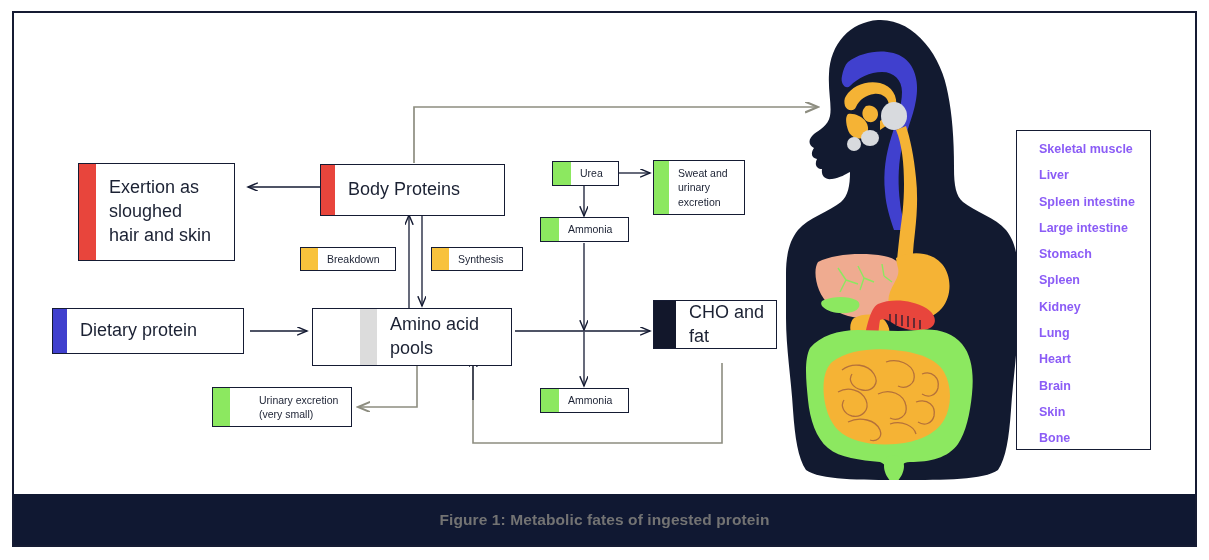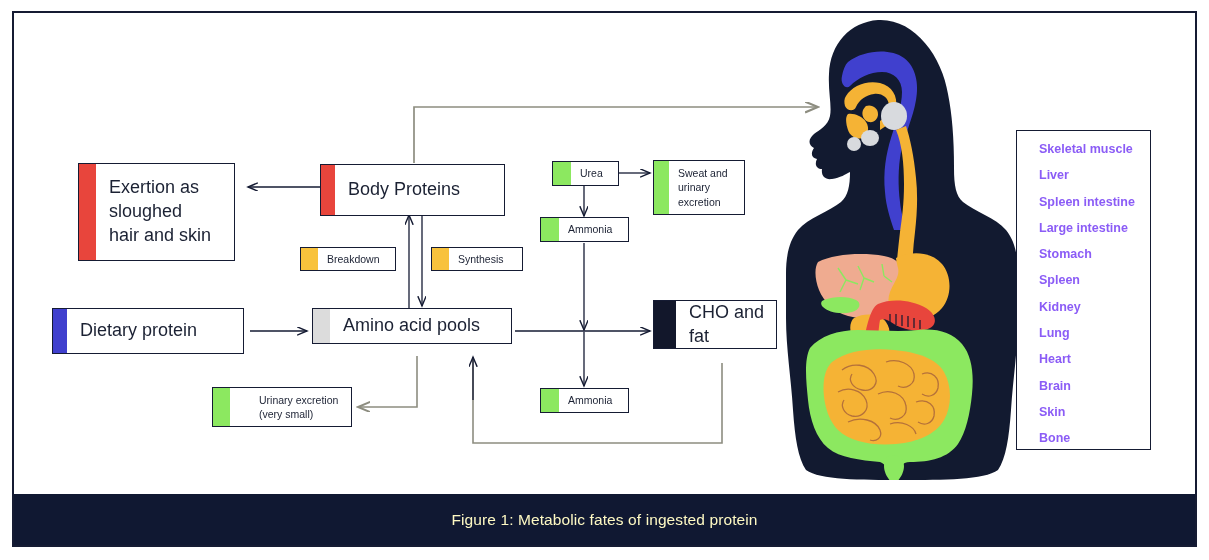--- a/index.html
+++ b/index.html
@@ -14,21 +14,21 @@
   .big .txt{font-size:18px;padding-left:13px;line-height:1.32;}
   .small .txt{font-size:10.5px;padding-left:9px;line-height:1.35;}
 
   .organ-box{position:absolute;background:#ffffff;border:1.6px solid #151b33;box-sizing:border-box;
              padding:12px 0 12px 22px;}
   .organ-item{font-size:12.5px;font-weight:bold;color:#8b5cf6;line-height:1;margin-bottom:13.8px;white-space:nowrap;}
   .organ-item:last-child{margin-bottom:0;}
 
   #caption{position:absolute;left:14px;top:494px;width:1181px;height:51px;background:#101832;
            display:flex;align-items:center;justify-content:center;}
-  #caption span{color:#fef9c3;font-size:15.5px;font-weight:normal;letter-spacing:.1px;text-align:center;}
+  #caption span{color:#737373;font-size:15.5px;font-weight:bold;letter-spacing:.1px;text-align:center;}
 
   #body-art{position:absolute;left:786px;top:18px;width:232px;height:462px;}
 </style>
 </head>
 <body>
 
 <div id="page">
 
   <div id="frame"></div>
 
@@ -181,21 +181,21 @@
   <div class="node big" style="left:320px;top:164px;width:185px;height:52px;">
     <div class="accent" style="width:14px;background:#e8453c;"></div>
     <div class="txt">Body Proteins</div>
   </div>
 
   <div class="node big" style="left:52px;top:308px;width:192px;height:46px;">
     <div class="accent" style="width:14px;background:#4040ce;"></div>
     <div class="txt">Dietary protein</div>
   </div>
 
-  <div class="node big" style="left:312px;top:308px;width:200px;height:36px;">
+  <div class="node big" style="left:312px;top:308px;width:200px;height:58px;padding-left:47px;">
     <div class="accent" style="width:17px;background:#dcdcdc;"></div>
     <div class="txt">Amino acid pools</div>
   </div>
 
   <div class="node big" style="left:653px;top:300px;width:124px;height:49px;">
     <div class="accent" style="width:22px;background:#12172b;"></div>
     <div class="txt" style="white-space:pre-line;">CHO and
 fat</div>
   </div>
 

